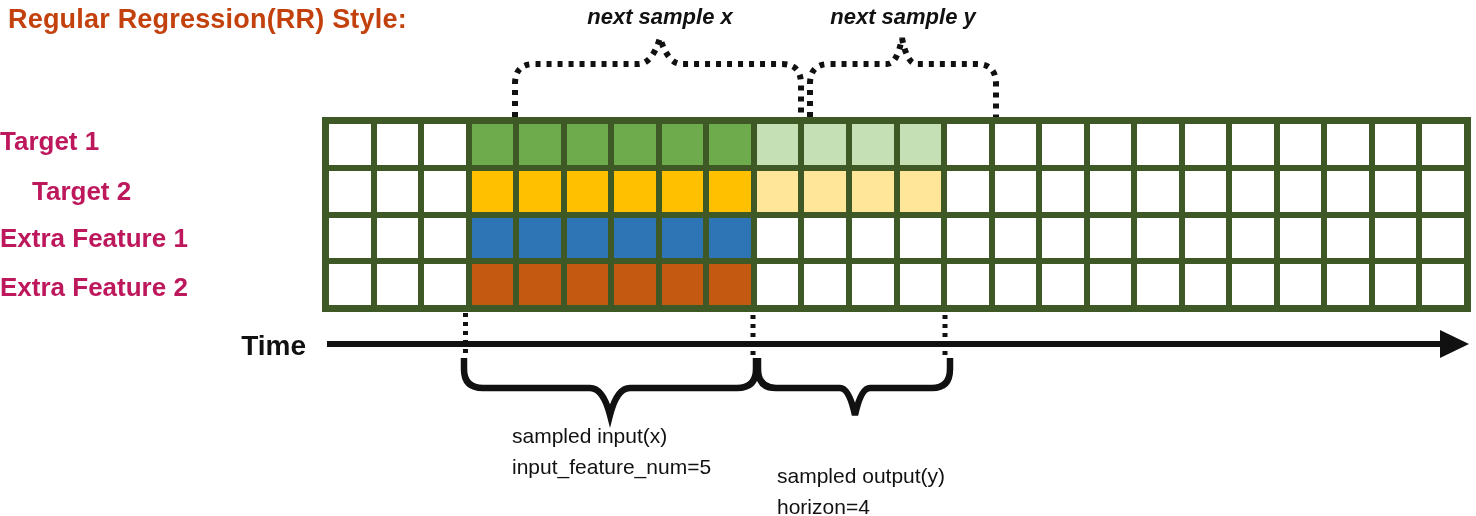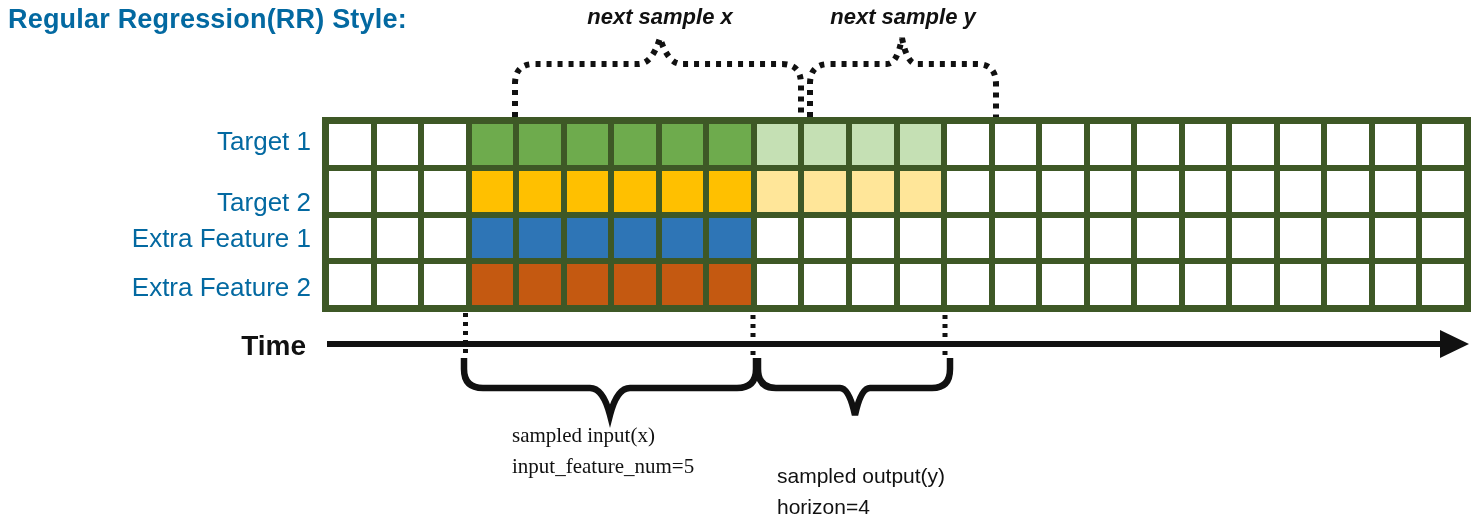--- a/index.html
+++ b/index.html
@@ -5,21 +5,21 @@
   html,body{margin:0;padding:0;background:#ffffff;}
   .canvas{
     position:relative;
     width:1476px;height:516px;
     background:#ffffff;
     font-family:"Liberation Sans", sans-serif;
     overflow:hidden;
   }
   .title{
     position:absolute;left:8px;top:4px;
-    font-size:27px;font-weight:700;color:#0369a1;
+    font-size:27px;font-weight:700;color:#c2410c;
     letter-spacing:0.2px;
   }
   .next-label{
     position:absolute;top:4px;
     transform:translateX(-50%);
     font-size:22px;font-style:italic;font-weight:700;color:#111;
     white-space:nowrap;
   }
   .next-x{left:660px;}
   .next-y{left:903px;}
@@ -33,36 +33,36 @@
     padding:7px;
     display:grid;
     grid-template-columns:repeat(24,1fr);
     grid-template-rows:repeat(4,1fr);
     gap:6px;
   }
   .cell{background:#fff;}
   
   .row-label{
     position:absolute;left:0;width:311px;height:49px;
-    text-align:right;line-height:49px;
-    font-size:26px;font-weight:400;color:#0369a1;
+    line-height:49px;
+    font-size:26px;font-weight:700;color:#be185d;
     white-space:nowrap;
   }
-  .rl-0{top:117px;} .rl-1{top:178px;} .rl-2{top:214px;} .rl-3{top:263px;}
+  .rl-0{top:117px;} .rl-1{top:167px;padding-left:32px;} .rl-2{top:214px;} .rl-3{top:263px;}
   .time-label{
     position:absolute;left:0;top:330px;width:306px;
     text-align:right;
     font-size:28px;font-weight:700;color:#111;
   }
   .anno-block{
     position:absolute;
     font-size:21px;font-weight:400;color:#111;
     line-height:31px;white-space:nowrap;
   }
-  .anno-input{left:512px;top:420px;font-family:Liberation Serif, serif;}
+  .anno-input{left:512px;top:420px;}
   .anno-output{left:777px;top:420px;margin-top:40px;}
 </style>
 </head>
 <body>
 
 <div class="canvas">
 
   <div class="title">Regular Regression(RR) Style:</div>
 
   <div class="next-label next-y">next sample y</div>

